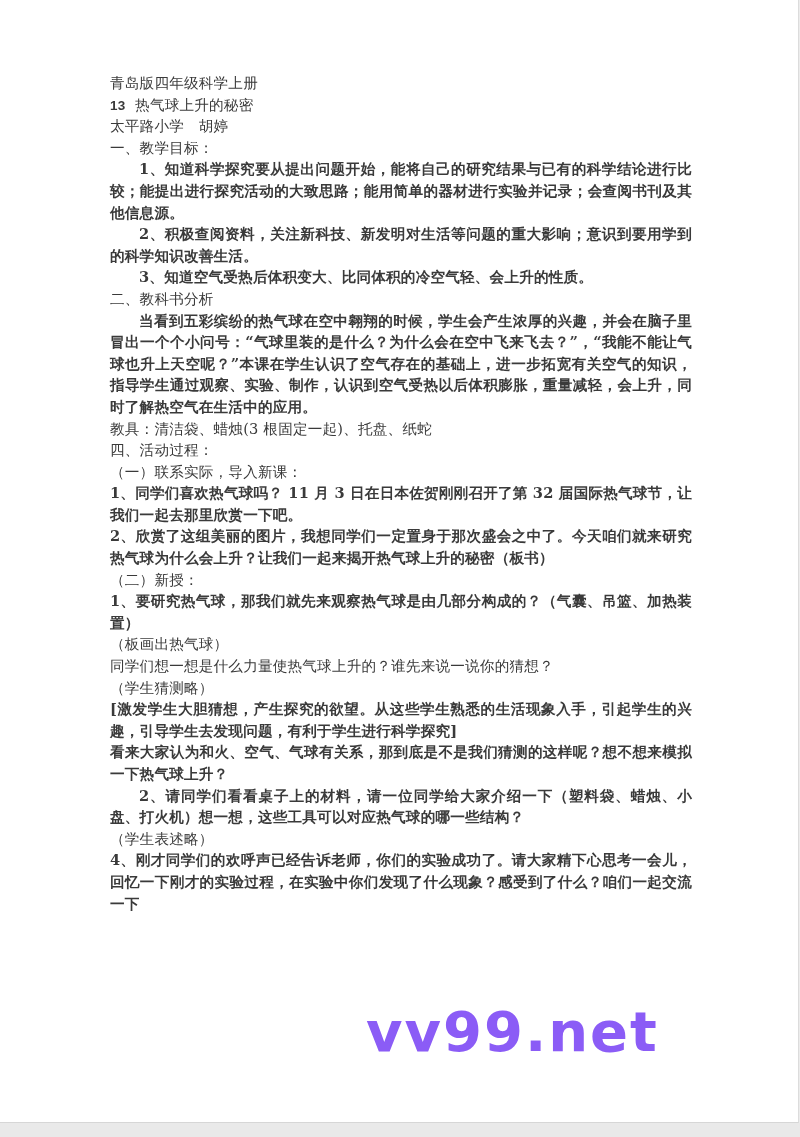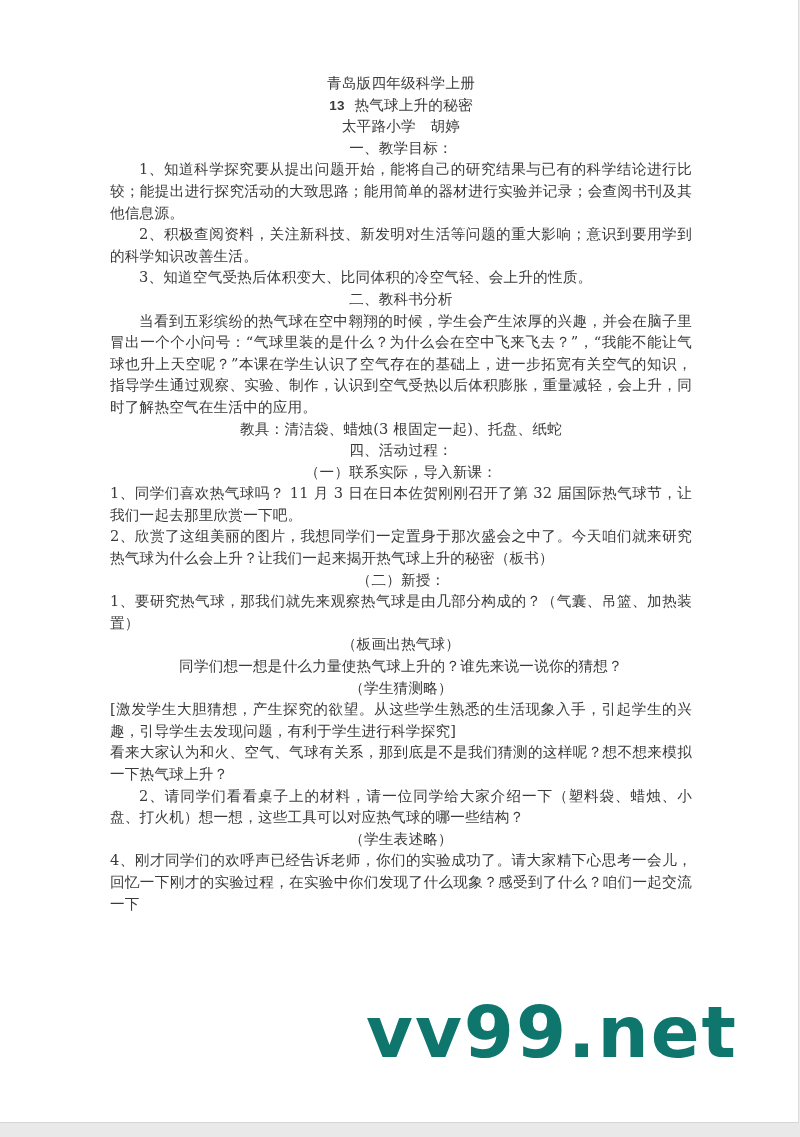--- a/index.html
+++ b/index.html
@@ -20,29 +20,29 @@
     position: absolute; left: 0; top: 1123px; width: 800px; height: 14px;
     background: #e9e9e9;
   }
   .content {
     position: absolute; left: 110px; top: 72px; width: 582px;
     color: #3a3a3a;
     font-size: 14.6px;
     line-height: 21.6px;
     letter-spacing: 0.2px;
   }
-  .line { white-space: nowrap; height: 21.6px; text-align: center; }
-  .para { white-space: normal; text-align: justify; word-break: break-all; }
+  .line { white-space: nowrap; height: 21.6px; }
+  .para { white-space: normal; text-align: justify; word-break: break-all; font-weight: bold; }
   .indent { text-indent: 29px; }
   .num { font-family: Liberation Sans, sans-serif; font-weight: bold; font-size: 13.5px; }
   .watermark {
     position: absolute; left: 366px; top: 990px;
     font-family: "DejaVu Sans", "Liberation Sans", sans-serif;
-    font-weight: bold; font-size: 72px; letter-spacing: 2px;
-    color: #0f766e;
+    font-weight: bold; font-size: 56px; letter-spacing: 2px;
+    color: #8b5cf6;
     line-height: 84px;
     z-index: 0;
   }
   .content { z-index: 1; }
 </style>
 </head>
 <body>
 
 <div class="page"></div>
 <div class="bottom-strip"></div>

